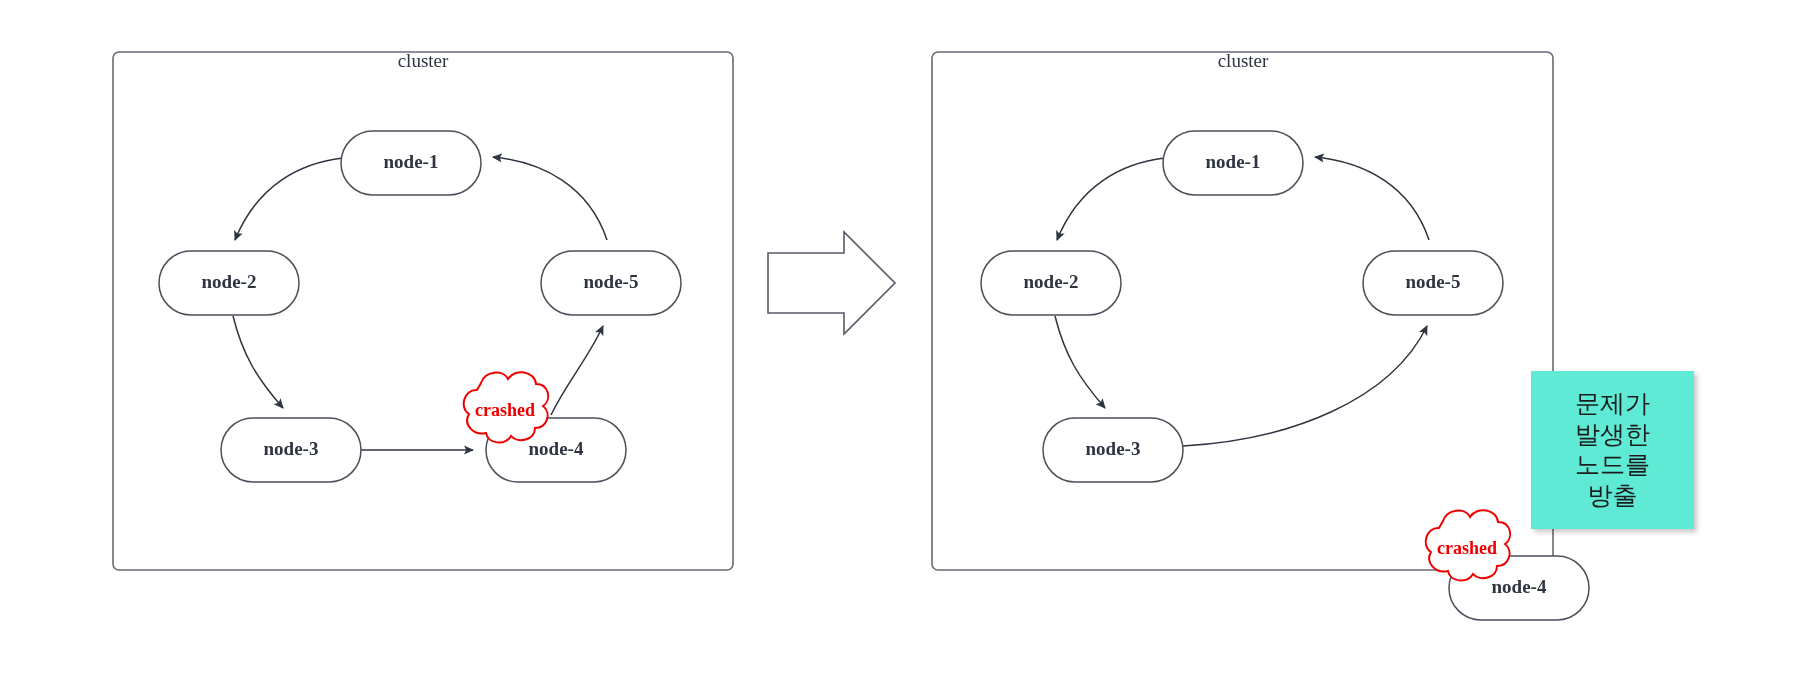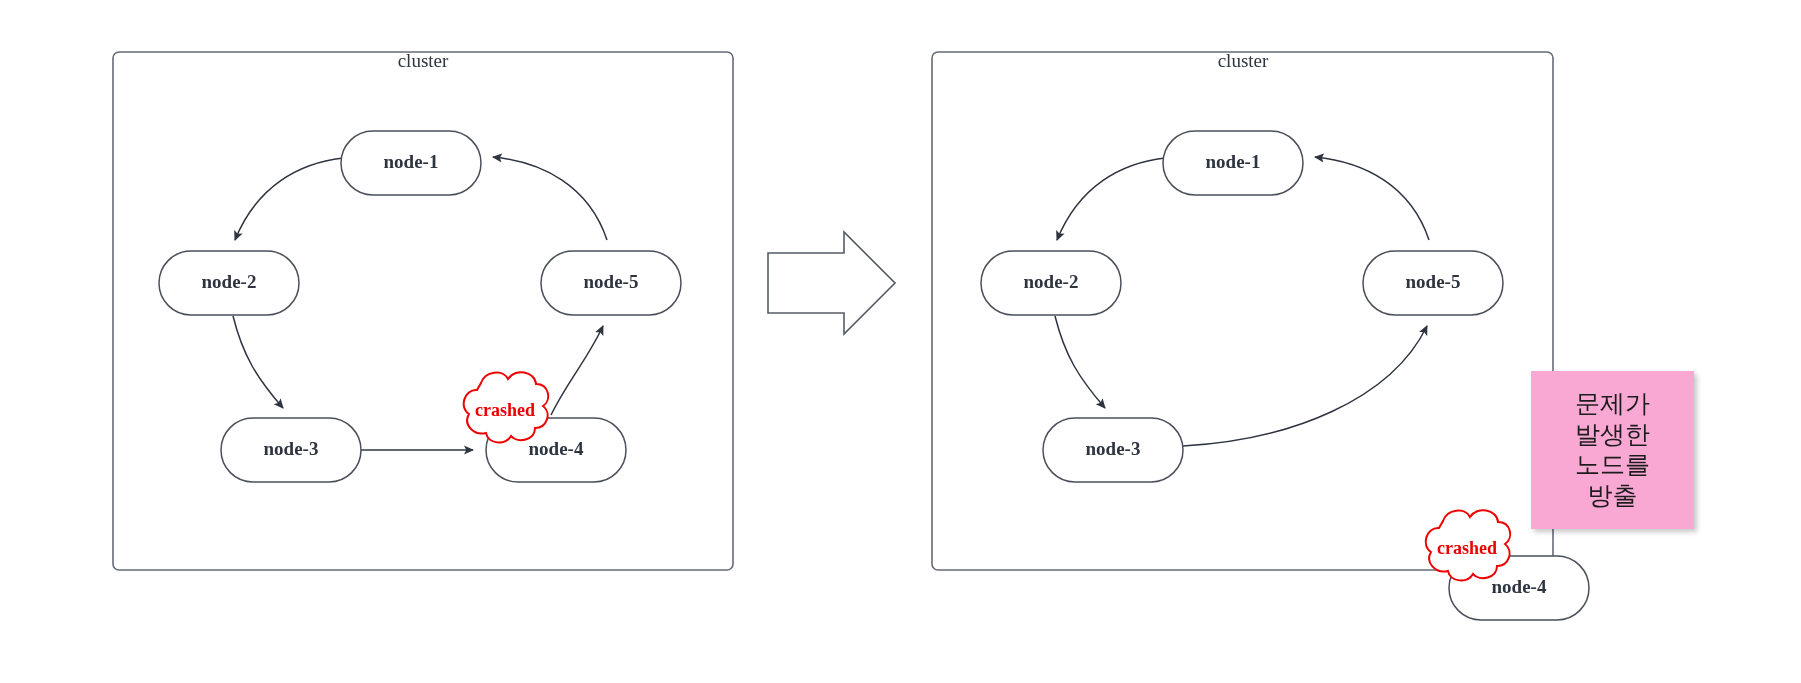--- a/index.html
+++ b/index.html
@@ -15,21 +15,21 @@
   .edge{fill:none;stroke:#2e3440;stroke-width:1.5;}
   .edge-head{fill:#2e3440;stroke:none;}
   .cloud-shape{fill:#ffffff;stroke:#ee0000;stroke-width:2;}
   .big-arrow{fill:#ffffff;stroke:#555b66;stroke-width:1.6;stroke-linejoin:miter;}
   .lbl{font-family:"Liberation Serif","DejaVu Serif",serif;fill:#2e3440;}
   .node-label{font-size:19px;font-weight:bold;text-anchor:middle;dominant-baseline:middle;}
   .cluster-label{font-size:19px;text-anchor:middle;dominant-baseline:middle;fill:#2e3440;}
   .crashed-label{font-size:18px;font-weight:bold;text-anchor:middle;dominant-baseline:middle;
                  fill:#ee0000;font-family:"Liberation Serif","DejaVu Serif",serif;}
   .sticky{
-    position:absolute;background:#f9a8d4;box-shadow:3px 3px 5px rgba(0,0,0,.22);
+    position:absolute;background:#5eead4;box-shadow:3px 3px 5px rgba(0,0,0,.22);
     display:flex;align-items:center;justify-content:center;
     font-family:"Liberation Serif","DejaVu Serif",serif;
     font-size:25px;line-height:1.22;color:#1c1c1c;text-align:center;white-space:pre-line;
   }
 </style>
 </head>
 <body>
 
 <div id="stage">
 

